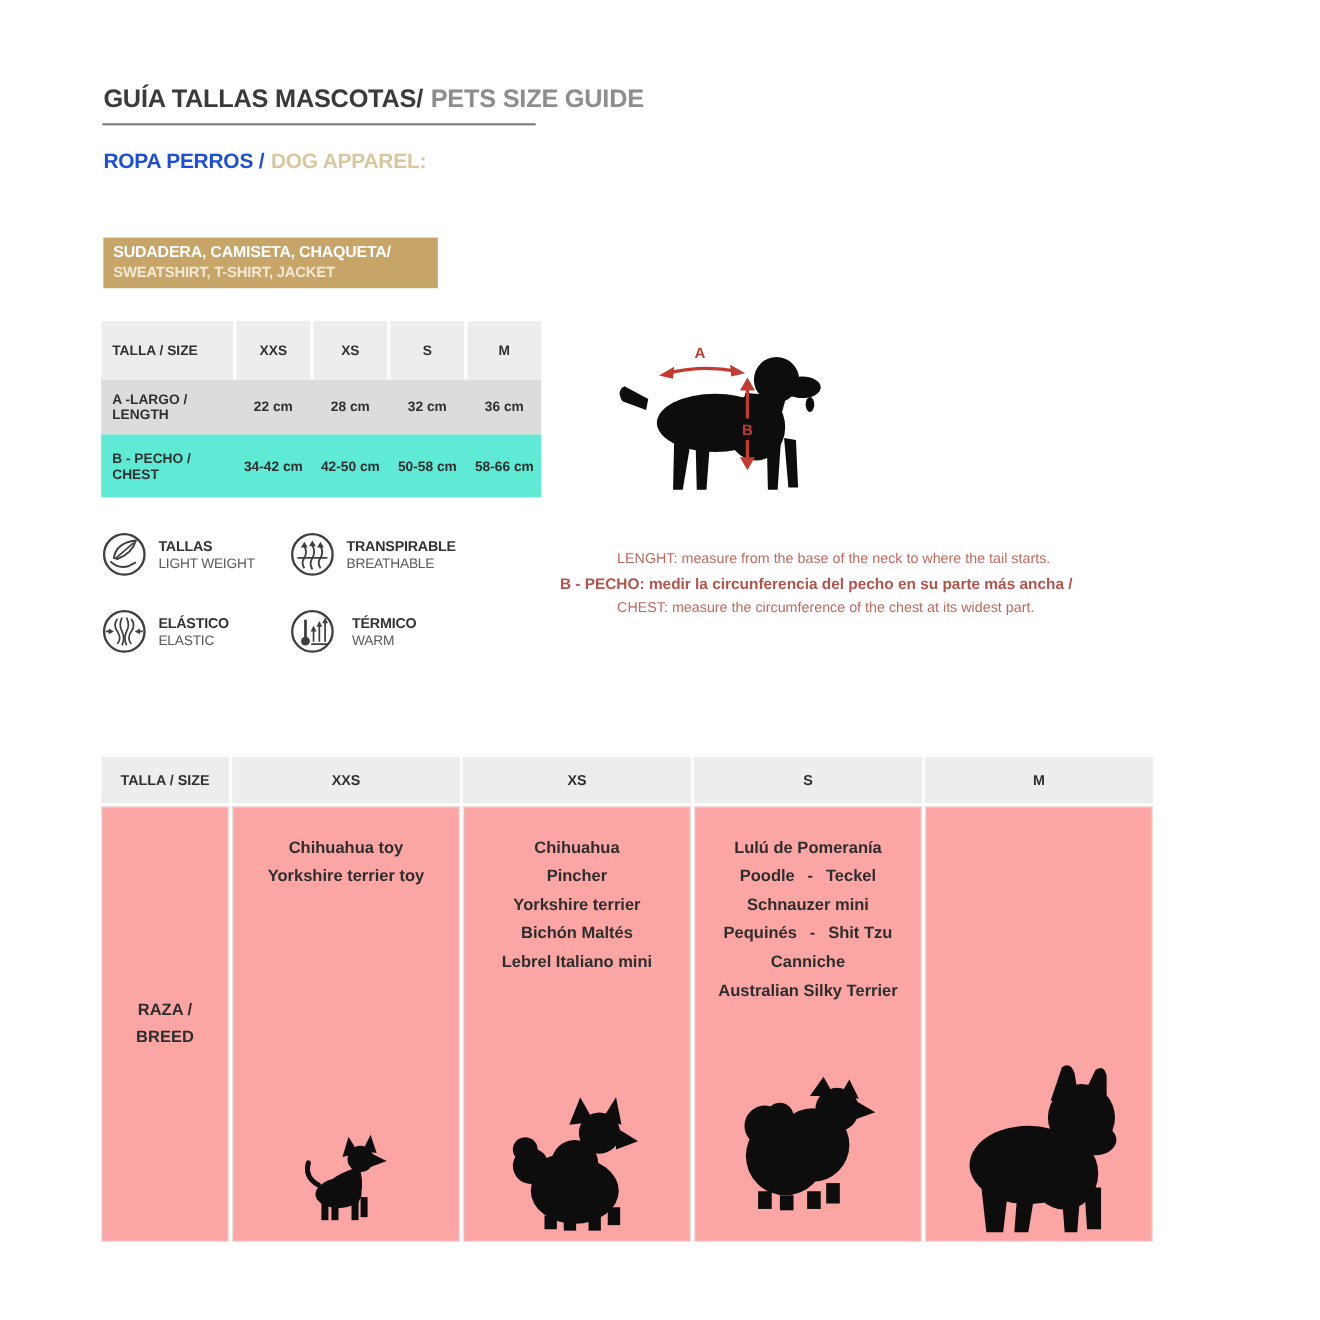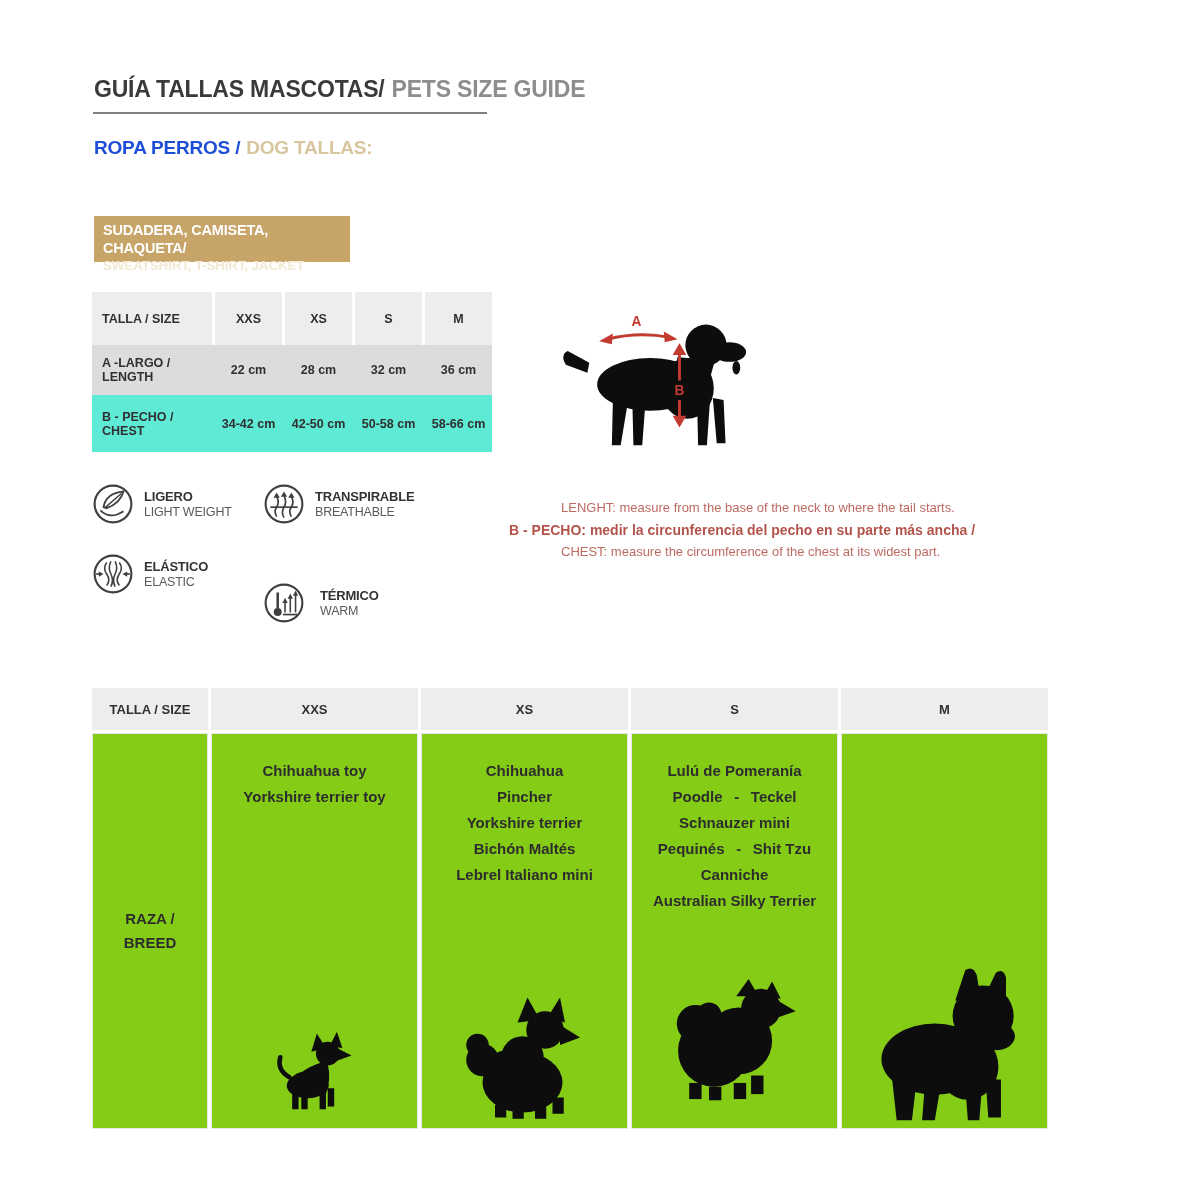--- a/index.html
+++ b/index.html
@@ -14,21 +14,21 @@
   
   .page-title{left:94px;top:76px;font-size:23px;font-weight:bold;white-space:nowrap;}
   .page-title .t-es{color:#3a3a3a;}
   .page-title .t-en{color:#8d8d8d;margin-left:7px;}
   .title-underline{left:93px;top:112px;width:394px;height:2px;background:#808080;}
   .subtitle{left:94px;top:137px;font-size:19px;font-weight:bold;white-space:nowrap;}
   .subtitle .s-es{color:#1d4ed8;}
   .subtitle .s-en{color:#d8c79e;margin-left:6px;}
 
   
-  .category-box{left:94px;top:216px;width:256px;height:46px;background:#c7a468;
+  .category-box{left:94px;top:216px;width:304px;height:46px;background:#c7a468;
     padding:5px 9px;box-sizing:border-box;}
   .category-box .c1{color:#ffffff;font-weight:bold;font-size:14.5px;line-height:18px;}
   .category-box .c2{color:#f2e9d4;font-weight:bold;font-size:13.5px;line-height:17px;}
 
   
   .size-table{left:92px;top:292px;width:400px;}
   .st-row{display:grid;grid-template-columns:120px 67px 67px 67px 67px;column-gap:3px;}
   .st-header .cell{background:#ededed;}
   .st-header{height:53px;}
   .st-a{height:50px;background:#dcdcdc;}
@@ -50,38 +50,38 @@
   .notes{left:509px;top:497px;width:450px;}
   .note-es{font-size:14px;font-weight:bold;color:#b3544c;line-height:22px;white-space:nowrap;}
   .note-en{font-size:13px;color:#bd6a61;line-height:22px;margin-left:52px;white-space:nowrap;}
 
   
   .breed-table{left:92px;top:688px;width:956px;}
   .bt-grid{display:grid;grid-template-columns:116px 207px 207px 207px 207px;column-gap:3px;}
   .bt-header{height:42px;margin-bottom:3px;}
   .bt-header .cell{background:#ededed;display:flex;align-items:center;justify-content:center;
     font-size:13px;font-weight:bold;color:#303030;}
-  .bt-body .cell{background:#84cc16;border:1px solid #e6e6e6;height:396px;
+  .bt-body .cell{background:#fca5a5;border:1px solid #e6e6e6;height:396px;
     box-sizing:border-box;position:relative;}
   .raza-cell{display:flex;flex-direction:column;align-items:center;justify-content:center;
     font-size:15px;font-weight:bold;color:#2d2d2d;line-height:24px;}
   .breeds{padding-top:24px;text-align:center;font-size:15px;font-weight:bold;
     color:#2d2d2d;line-height:26px;}
   .dog-svg{position:absolute;left:50%;transform:translateX(-50%);}
 </style>
 </head>
 <body>
 
 <div class="abs page-title caps">
   <span class="t-es">GUÍA TALLAS MASCOTAS/</span><span class="t-en">PETS SIZE GUIDE</span>
 </div>
 <div class="abs title-underline"></div>
 
 <div class="abs subtitle caps">
-  <span class="s-es">ROPA PERROS /</span><span class="s-en">DOG TALLAS:</span>
+  <span class="s-es">ROPA PERROS /</span><span class="s-en">DOG APPAREL:</span>
 </div>
 
 <div class="abs category-box">
   <div class="c1 caps">SUDADERA, CAMISETA, CHAQUETA/</div>
   <div class="c2 caps">SWEATSHIRT, T-SHIRT, JACKET</div>
 </div>
 
 <div class="abs size-table">
   <div class="st-row st-header">
     <div class="cell lab">TALLA / SIZE</div>
@@ -142,21 +142,21 @@
 </div>
 
 <div class="abs feature" style="left:92px;top:483px;">
   <svg width="42" height="42" viewBox="0 0 40 40">
     <circle cx="20" cy="20" r="17.5" stroke="#3f3f3f" stroke-width="2" fill="none"></circle>
     <path d="M11,23 Q13,10 30,8 Q27,19 14,24 Z" stroke="#3f3f3f" stroke-width="1.7" fill="none"></path>
     <path d="M13,23 Q21,16 28,10" stroke="#3f3f3f" stroke-width="1.4" fill="none"></path>
     <path d="M8,26 Q15,33 24,30 L30,27" stroke="#3f3f3f" stroke-width="1.7" fill="none"></path>
   </svg>
   <div class="f-text">
-    <div class="f-title caps">LIGERO</div>
+    <div class="f-title caps">TALLAS</div>
     <div class="f-sub caps">LIGHT WEIGHT</div>
   </div>
 </div>
 
 <div class="abs feature" style="left:263px;top:483px;">
   <svg width="42" height="42" viewBox="0 0 40 40">
     <circle cx="20" cy="20" r="17.5" stroke="#3f3f3f" stroke-width="2" fill="none"></circle>
     <path d="M7,23 H33" stroke="#3f3f3f" stroke-width="1.6" fill="none"></path>
     <path d="M13,32 q-3,-5 0,-9 q3,-5 0,-10" stroke="#3f3f3f" stroke-width="1.6" fill="none"></path>
     <path d="M20,33 q-3,-5 0,-10 q3,-5 0,-11" stroke="#3f3f3f" stroke-width="1.6" fill="none"></path>
@@ -182,21 +182,21 @@
     <polygon points="11,20 6.5,17.5 6.5,22.5" fill="#3f3f3f"></polygon>
     <line x1="36" y1="20" x2="32" y2="20" stroke="#3f3f3f" stroke-width="1.6"></line>
     <polygon points="29,20 33.5,17.5 33.5,22.5" fill="#3f3f3f"></polygon>
   </svg>
   <div class="f-text">
     <div class="f-title caps">ELÁSTICO</div>
     <div class="f-sub caps">ELASTIC</div>
   </div>
 </div>
 
-<div class="abs feature" style="left:263px;top:582px;gap:15px;">
+<div class="abs feature" style="left:263px;top:553px;gap:15px;">
   <svg width="42" height="42" viewBox="0 0 40 40">
     <circle cx="20" cy="20" r="17.5" stroke="#3f3f3f" stroke-width="2" fill="none"></circle>
     <line x1="14" y1="10" x2="14" y2="25" stroke="#3f3f3f" stroke-width="2.4"></line>
     <circle cx="14" cy="28.5" r="3.8" fill="#3f3f3f"></circle>
     <line x1="19" y1="31" x2="33" y2="31" stroke="#3f3f3f" stroke-width="1.6"></line>
     <line x1="21" y1="29" x2="21" y2="19" stroke="#3f3f3f" stroke-width="1.5"></line>
     <polygon points="21,15 18.5,20 23.5,20" fill="#3f3f3f"></polygon>
     <line x1="26" y1="29" x2="26" y2="15" stroke="#3f3f3f" stroke-width="1.5"></line>
     <polygon points="26,11 23.5,16 28.5,16" fill="#3f3f3f"></polygon>
     <line x1="31" y1="29" x2="31" y2="12" stroke="#3f3f3f" stroke-width="1.5"></line>

